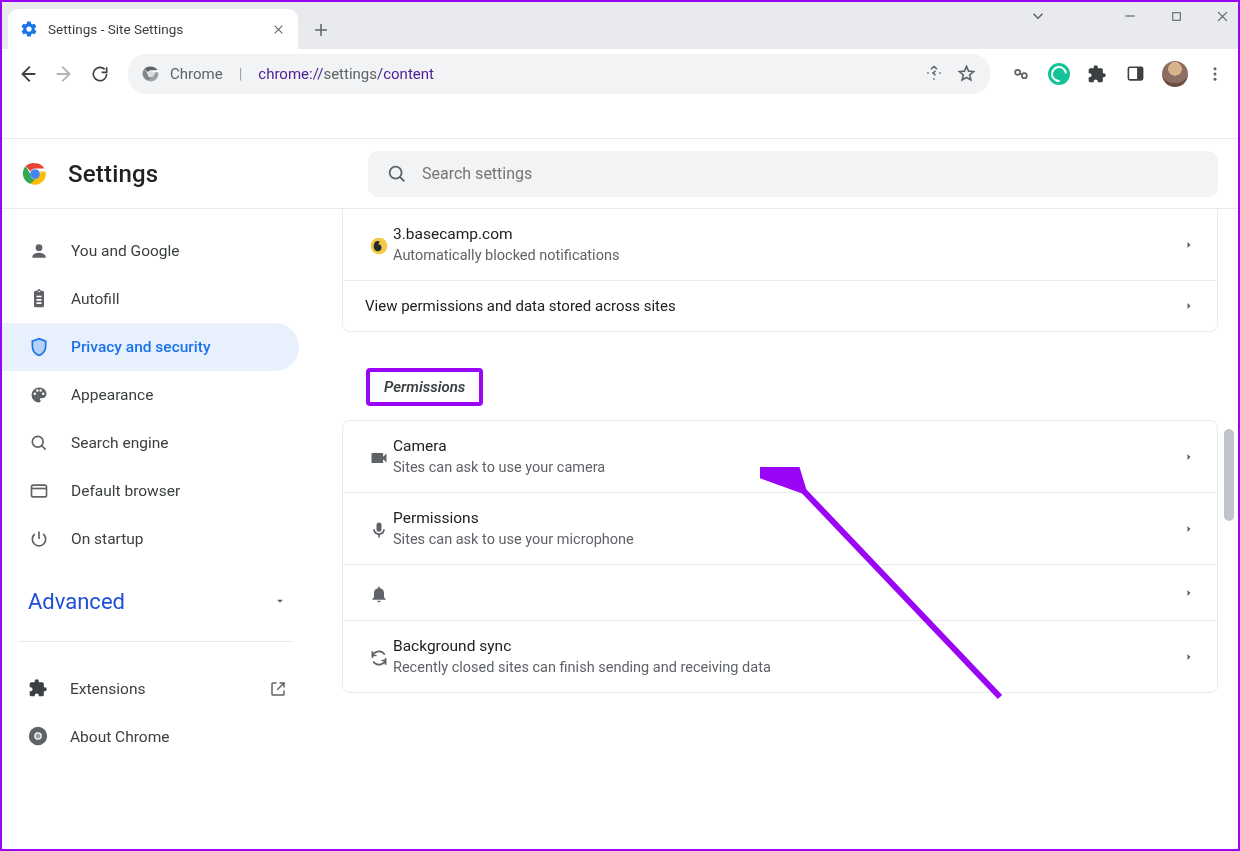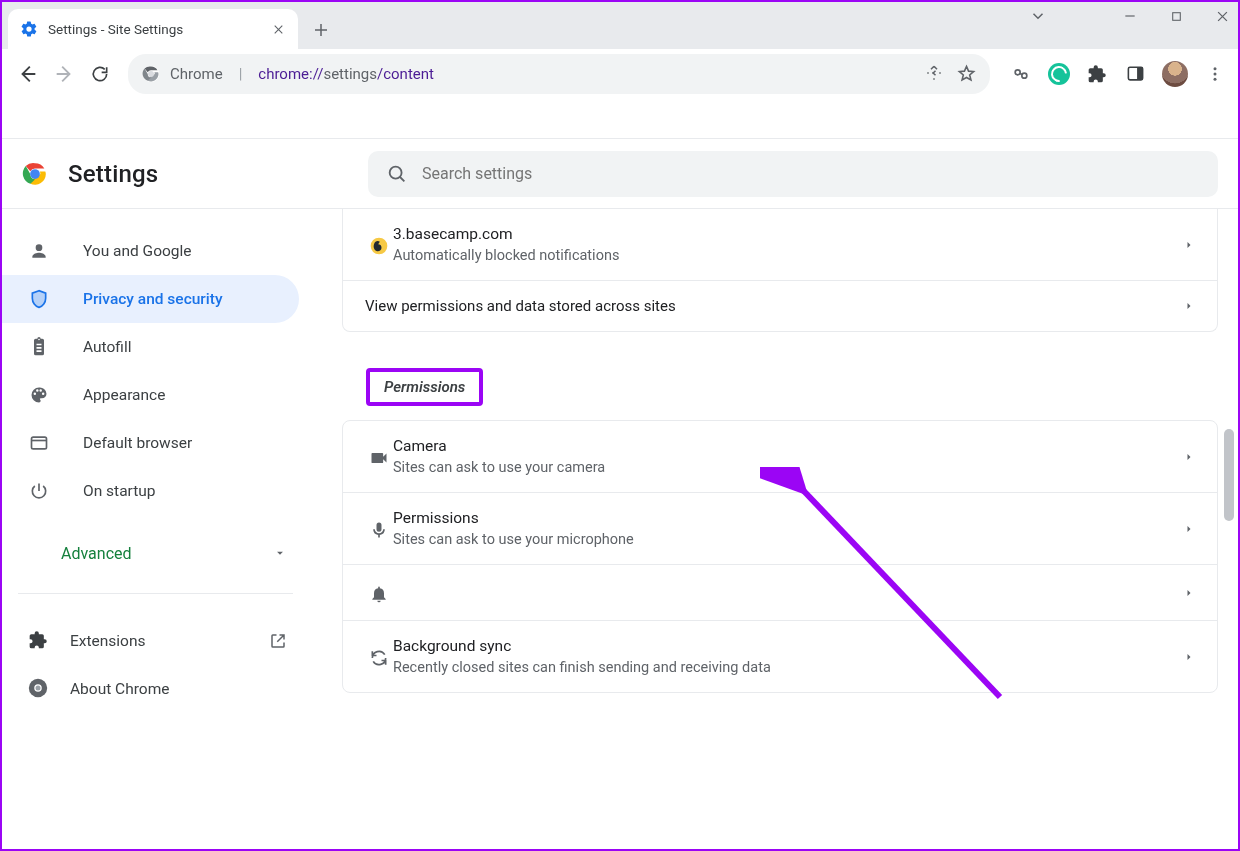--- a/index.html
+++ b/index.html
@@ -36,25 +36,25 @@
 
   
   .settings-header { height:70px; display:flex; align-items:center; padding:0 20px; gap:20px; border-bottom:1px solid #e8eaed;}
   .settings-header .title { font-size:24px; font-weight:500; color:#202124; letter-spacing:0.2px;}
   .search-settings { flex:0 0 850px; height:46px; background:#f1f3f4; border-radius:10px; display:flex; align-items:center; padding:0 18px; color:#5f6368; gap:14px; margin-left:auto; font-size:16px;}
   .search-settings input { border:none; background:transparent; outline:none; font-size:16px; color:#202124; flex:1;}
 
   
   .body { display:flex; height: calc(851px - 4px - 47px - 50px - 40px - 70px); }
   .sidebar { width:308px; padding:18px 0 0 0; border-right:1px solid transparent;}
-  .nav-item { display:flex; align-items:center; height:48px; padding-left:26px; gap:33px; color:#3c4043; font-size:15.5px; cursor:pointer; border-radius:0 24px 24px 0; margin-right:10px;}
+  .nav-item { display:flex; align-items:center; height:48px; padding-left:26px; gap:21px; color:#3c4043; font-size:15.5px; cursor:pointer; border-radius:0 24px 24px 0; margin-right:10px;}
   .nav-item.active { background:#e8f0fe; color:#1a73e8; font-weight:500;}
   .nav-item .nic { width:22px; height:22px; display:flex; align-items:center; justify-content:center; color:inherit;}
   .nav-item.active .nic{ color:#1a73e8;}
-  .advanced-row{ display:flex; align-items:center; height:56px; padding:0 22px 0 26px; color:#15803d; font-size:16px; cursor:pointer; justify-content:space-between; border-top:0; margin-top:10px;margin-left:33px;}
+  .advanced-row{ display:flex; align-items:center; height:56px; padding:0 22px 0 26px; color:#1d4ed8; font-size:22px; cursor:pointer; justify-content:space-between; border-top:0; margin-top:10px;}
   .sidebar hr { border:none; border-top:1px solid #e8eaed; margin:12px 16px 8px 16px;}
   .ext-row { display:flex; align-items:flex-end; height:48px; padding-left:26px; padding-right:22px; gap:22px; color:#3c4043; font-size:15.5px; cursor:pointer;}
   .ext-row .open{ margin-left:auto; color:#5f6368;}
 
   
   .content { flex:1; position:relative; }
   .panel { background:#fff; border:1px solid #e8eaed; border-radius:0 0 8px 8px; margin:0 20px 0 32px; overflow:hidden; border-top:none;}
   .row { display:flex; align-items:center; padding:16px 22px; cursor:pointer; border-top:1px solid #e8eaed;}
   .row:first-child{border-top:none;}
   .row .ric{ width:28px; display:flex; align-items:flex-start; justify-content:center; color:#5f6368; padding-top:3px;}
@@ -226,44 +226,53 @@
 
   <div class="sidebar">
     <div class="nav-item">
       <span class="nic">
           <svg viewBox="0 0 24 24" width="20" height="20">
             <path fill="#5f6368" d="M12 12a4 4 0 1 0-4-4 4 4 0 0 0 4 4Zm0 2c-3.3 0-8 1.7-8 5v1h16v-1c0-3.3-4.7-5-8-5Z"></path>
           </svg>
         </span>
       <span>You and Google</span>
     </div>
+    <div class="nav-item">
+      <span class="nic">
+          <svg viewBox="0 0 24 24" width="20" height="20">
+            <path fill="#5f6368" d="M16 2h-2a2 2 0 0 0-4 0H8a2 2 0 0 0-2 2v16a2 2 0 0 0 2 2h8a2 2 0 0 0 2-2V4a2 2 0 0 0-2-2Zm-4 0a1 1 0 1 1-1 1 1 1 0 0 1 1-1Zm3 16H9v-2h6Zm0-4H9v-2h6Zm0-4H9V8h6Z"></path>
+          </svg>
+        </span>
+      <span>Autofill</span>
+    </div>
     <div class="nav-item active">
       <span class="nic">
           <svg viewBox="0 0 24 24" width="20" height="20">
             <path fill="#1a73e8" d="M12 2 4 5v6c0 5 3.4 9.7 8 11 4.6-1.3 8-6 8-11V5Z" opacity=".25"></path>
             <path fill="none" stroke="#1a73e8" stroke-width="2" d="M12 2 4 5v6c0 5 3.4 9.7 8 11 4.6-1.3 8-6 8-11V5Z"></path>
           </svg>
         </span>
       <span>Privacy and security</span>
     </div>
     <div class="nav-item">
       <span class="nic">
           <svg viewBox="0 0 24 24" width="20" height="20">
-            <path fill="#5f6368" d="M16 2h-2a2 2 0 0 0-4 0H8a2 2 0 0 0-2 2v16a2 2 0 0 0 2 2h8a2 2 0 0 0 2-2V4a2 2 0 0 0-2-2Zm-4 0a1 1 0 1 1-1 1 1 1 0 0 1 1-1Zm3 16H9v-2h6Zm0-4H9v-2h6Zm0-4H9V8h6Z"></path>
-          </svg>
-        </span>
-      <span>Autofill</span>
-    </div>
-    <div class="nav-item">
-      <span class="nic">
-          <svg viewBox="0 0 24 24" width="20" height="20">
             <path fill="#5f6368" d="M12 3a9 9 0 0 0 0 18 2 2 0 0 0 2-2 2 2 0 0 0-.6-1.4A1 1 0 0 1 14 16h1.5A5.5 5.5 0 0 0 21 10.5 8 8 0 0 0 12 3Zm-5 9a1.5 1.5 0 1 1 1.5-1.5A1.5 1.5 0 0 1 7 12Zm3-4a1.5 1.5 0 1 1 1.5-1.5A1.5 1.5 0 0 1 10 8Zm4 0a1.5 1.5 0 1 1 1.5-1.5A1.5 1.5 0 0 1 14 8Zm3 4a1.5 1.5 0 1 1 1.5-1.5A1.5 1.5 0 0 1 17 12Z"></path>
           </svg>
         </span>
       <span>Appearance</span>
+    </div>
+    <div class="nav-item">
+      <span class="nic">
+          <svg viewBox="0 0 24 24" width="20" height="20">
+            <circle cx="10.5" cy="10.5" r="6.5" fill="none" stroke="#5f6368" stroke-width="2"></circle>
+            <path stroke="#5f6368" stroke-width="2" d="M20 20l-5-5"></path>
+          </svg>
+        </span>
+      <span>Search engine</span>
     </div>
     <div class="nav-item">
       <span class="nic">
           <svg viewBox="0 0 24 24" width="20" height="20">
             <rect x="3" y="5" width="18" height="14" rx="2" fill="none" stroke="#5f6368" stroke-width="2"></rect>
             <path stroke="#5f6368" stroke-width="2" d="M3 9h18"></path>
           </svg>
         </span>
       <span>Default browser</span>
     </div>

